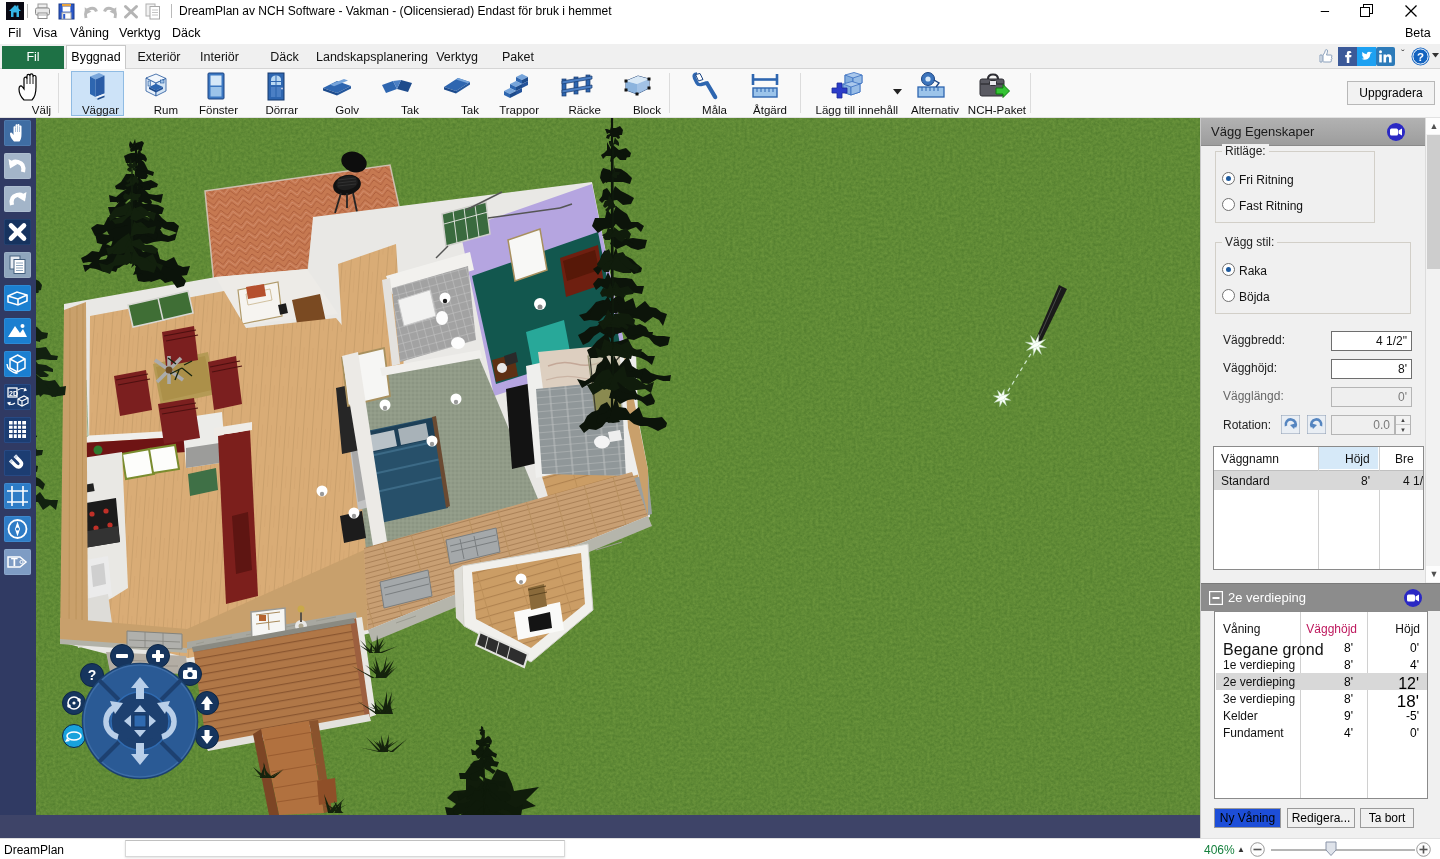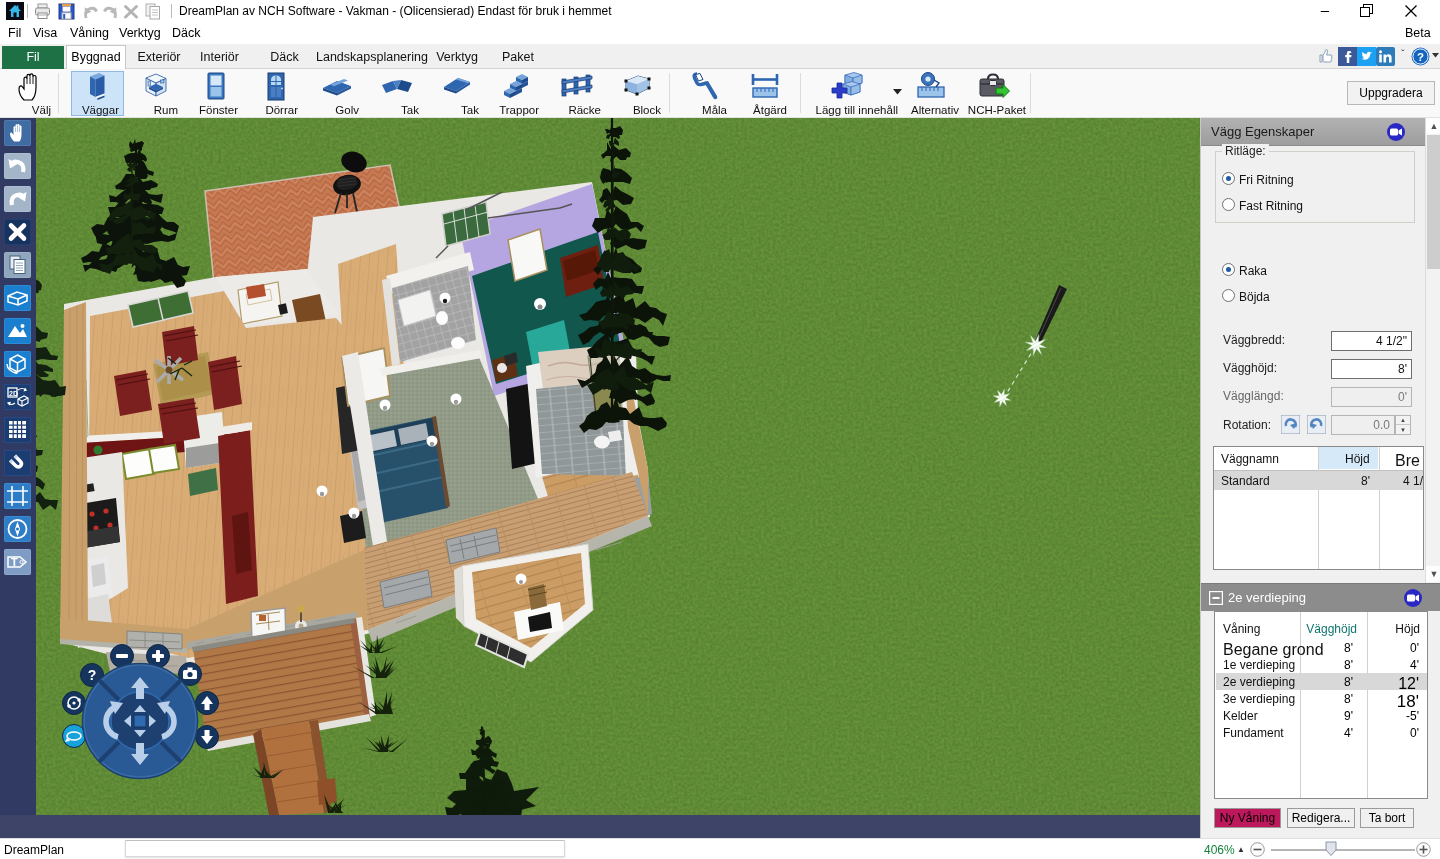--- a/index.html
+++ b/index.html
@@ -1127,27 +1127,30 @@
 <svg class="abs" style="left:186px;top:5px" width="18" height="18">
         <circle cx="9" cy="9" r="9" fill="#2a28c4"></circle>
         <rect x="3" y="5.5" width="8" height="7" rx="1.5" fill="#fff"></rect>
         <path d="M11.5 7.5 L15 5.5 L15 12.5 L11.5 10.5 Z" fill="#fff"></path>
       </svg>
 <div class="abs" style="left:224px;top:0;width:16px;height:465px;background:#f2f2f2;border-left:1px solid #dcdcdc">
 <div class="abs" style="left:0;top:0;width:16px;height:16px;background:#fdfdfd;color:#505050;font-size:9px;text-align:center;line-height:16px">▲</div>
 <div class="abs" style="left:1px;top:17px;width:14px;height:134px;background:#cdcdcd"></div>
 <div class="abs" style="left:0;top:448px;width:16px;height:16px;background:#fdfdfd;color:#505050;font-size:9px;text-align:center;line-height:16px">▼</div>
 </div>
-<div class="gbox abs" style="left:14px;top:33px;width:200px;height:72px">
+<div class="gbox abs" style="left:14px;top:33px;width:160px;height:72px">
         <span class="glab">Ritläge:</span>
       </div>
 <span class="radio sel abs" style="left:21px;top:54px"></span>
       <span class="rlab abs" style="left:38px;top:55px">Fri Ritning</span>
 <span class="radio abs" style="left:21px;top:80px"></span>
       <span class="rlab abs" style="left:38px;top:81px">Fast Ritning</span>
+<div class="gbox abs" style="left:14px;top:124px;width:196px;height:72px">
+        <span class="glab">Vägg stil:</span>
+      </div>
 <span class="radio sel abs" style="left:21px;top:145px"></span>
       <span class="rlab abs" style="left:38px;top:146px">Raka</span>
 <span class="radio abs" style="left:21px;top:171px"></span>
       <span class="rlab abs" style="left:38px;top:172px">Böjda</span>
 <span class="flab abs" style="left:22px;top:215px">Väggbredd:</span>
       <div class="inp abs" style="left:130px;top:213px">4 1/2"</div>
 <span class="flab abs" style="left:22px;top:243px">Vägghöjd:</span>
       <div class="inp abs" style="left:130px;top:241px">8'</div>
 <span class="flab abs" style="left:22px;top:271px;color:#666">Vägglängd:</span>
       <div class="inp dis abs" style="left:130px;top:269px">0'</div>
@@ -1167,21 +1170,21 @@
 <div class="abs" style="left:0;top:0;width:14px;height:9px;font-size:6px;color:#444;text-align:center;line-height:9px;border-bottom:1px solid #c8c8c8">▲</div>
 <div class="abs" style="left:0;top:10px;width:14px;height:8px;font-size:6px;color:#444;text-align:center;line-height:8px">▼</div>
       </div>
 <div class="abs" style="left:12px;top:328px;width:211px;height:124px;background:#fff;border:1px solid #8a8a8a;overflow:hidden;white-space:nowrap">
 <div class="abs" style="left:104px;top:0;width:60px;height:22px;background:#d6e9f8"></div>
 <div class="abs" style="left:0;top:23px;width:209px;height:1px;background:#c0c0c0"></div>
 <div class="abs" style="left:104px;top:0;width:1px;height:122px;background:#d0d0d0"></div>
 <div class="abs" style="left:165px;top:0;width:1px;height:122px;background:#d0d0d0"></div>
 <span class="abs" style="left:7px;top:5px;font-size:12px;color:#111">Väggnamn</span>
 <span class="abs" style="left:131px;top:5px;font-size:12px;color:#111">Höjd</span>
-<span class="abs" style="left:181px;top:5px;font-size:16px;color:#111">Bre</span>
+<span class="abs" style="left:181px;top:5px;font-size:12px;color:#111">Bre</span>
 <div class="abs" style="left:0;top:24px;width:209px;height:19px;background:#d8d8d8"></div>
 <span class="abs" style="left:7px;top:27px;font-size:12px;color:#111">Standard</span>
 <span class="abs" style="left:147px;top:27px;font-size:12px;color:#111">8'</span>
 <span class="abs" style="left:189px;top:27px;font-size:12px;color:#111">4 1/</span>
 </div>
 <div class="abs" style="left:0;top:465px;width:240px;height:28px;background:#8c8c8c;border-top:1px solid #7a7a7a">
 <svg class="abs" style="left:8px;top:7px" width="14" height="14">
           <rect x="0.5" y="0.5" width="13" height="13" fill="none" stroke="#fff" stroke-width="1.4"></rect>
           <rect x="3.5" y="6" width="7" height="2" fill="#fff"></rect>
         </svg>
@@ -1189,21 +1192,21 @@
 <svg class="abs" style="left:203px;top:5px" width="18" height="18">
           <circle cx="9" cy="9" r="9" fill="#2a28c4"></circle>
           <rect x="3" y="5.5" width="8" height="7" rx="1.5" fill="#fff"></rect>
           <path d="M11.5 7.5 L15 5.5 L15 12.5 L11.5 10.5 Z" fill="#fff"></path>
         </svg>
 </div>
 <div class="abs" style="left:13px;top:493px;width:214px;height:188px;background:#fff;border:1px solid #8a8a8a;overflow:hidden;white-space:nowrap">
 <div class="abs" style="left:85px;top:0;width:1px;height:186px;background:#d0d0d0"></div>
 <div class="abs" style="left:152px;top:0;width:1px;height:186px;background:#d0d0d0"></div>
 <span class="abs" style="left:8px;top:10px;font-size:12px;color:#111">Våning</span>
-<span class="abs" style="right:70px;top:10px;font-size:12px;color:#0f766e">Vägghöjd</span>
+<span class="abs" style="right:70px;top:10px;font-size:12px;color:#be185d">Vägghöjd</span>
 <span class="abs" style="right:7px;top:10px;font-size:12px;color:#111">Höjd</span>
 <div class="abs" style="left:1px;top:61px;width:211px;height:17px;background:#d8d8d8"></div>
 <span class="abs" style="left:8px;top:29px;font-size:16px;color:#111">Begane grond</span>
         <span class="abs" style="right:74px;top:29px;font-size:12px">8'</span>
         <span class="abs" style="right:8px;top:29px;font-size:12px">0'</span>
 <span class="abs" style="left:8px;top:46px;font-size:12px;color:#111">1e verdieping</span>
         <span class="abs" style="right:74px;top:46px;font-size:12px">8'</span>
         <span class="abs" style="right:8px;top:46px;font-size:12px">4'</span>
 <span class="abs" style="left:8px;top:63px;font-size:12px;color:#111">2e verdieping</span>
         <span class="abs" style="right:74px;top:63px;font-size:12px">8'</span>
@@ -1211,21 +1214,21 @@
 <span class="abs" style="left:8px;top:80px;font-size:12px;color:#111">3e verdieping</span>
         <span class="abs" style="right:74px;top:80px;font-size:12px">8'</span>
         <span class="abs" style="right:8px;top:80px;font-size:17px">18'</span>
 <span class="abs" style="left:8px;top:97px;font-size:12px;color:#111">Kelder</span>
         <span class="abs" style="right:74px;top:97px;font-size:12px">9'</span>
         <span class="abs" style="right:8px;top:97px;font-size:12px">-5'</span>
 <span class="abs" style="left:8px;top:114px;font-size:12px;color:#111">Fundament</span>
         <span class="abs" style="right:74px;top:114px;font-size:12px">4'</span>
         <span class="abs" style="right:8px;top:114px;font-size:12px">0'</span>
 </div>
-<div class="abs" style="left:13px;top:690px;width:67px;height:20px;background:#be185d;border:1px solid #9a9a9a;font-size:12px;text-align:center;line-height:18px">Ny Våning</div>
+<div class="abs" style="left:13px;top:690px;width:67px;height:20px;background:#1d4ed8;border:1px solid #9a9a9a;font-size:12px;text-align:center;line-height:18px">Ny Våning</div>
 <div class="abs" style="left:86px;top:690px;width:68px;height:20px;background:#f0f0f0;border:1px solid #9a9a9a;font-size:12px;text-align:center;line-height:18px">Redigera...</div>
 <div class="abs" style="left:159px;top:690px;width:54px;height:20px;background:#f0f0f0;border:1px solid #9a9a9a;font-size:12px;text-align:center;line-height:18px">Ta bort</div>
 </div>
 <div id="statusbar" class="abs">
 <span class="abs" style="left:4px;top:4px;font-size:12px;color:#000">DreamPlan</span>
 <div class="abs" style="left:125px;top:1px;width:440px;height:17px;background:#fff;border:1px solid #d8d8d8;border-top:1px solid #c0c0c0;box-shadow:0 1px 2px rgba(0,0,0,0.12)"></div>
 <span class="abs" style="left:1204px;top:4px;font-size:12px;color:#15803d">406%</span>
 <span class="abs" style="left:1237px;top:6px;font-size:8px;color:#333">▲</span>
 <svg class="abs" style="left:1250px;top:3px" width="15" height="15">
         <circle cx="7.5" cy="7.5" r="6.8" fill="#fdfdfd" stroke="#999"></circle>

